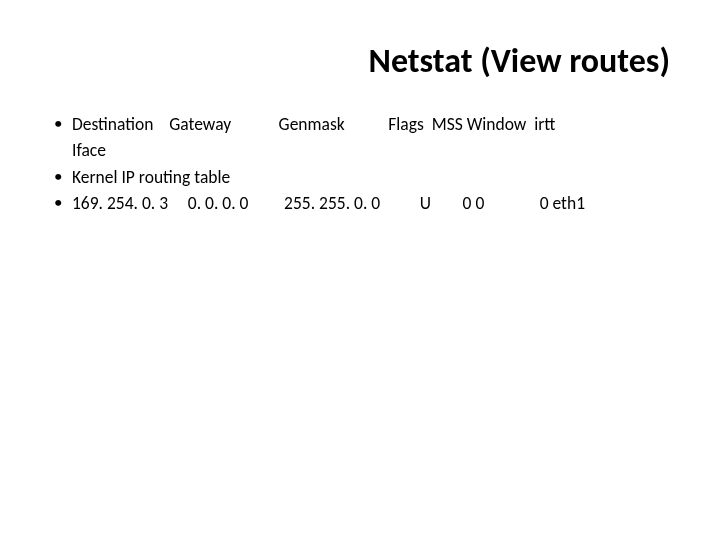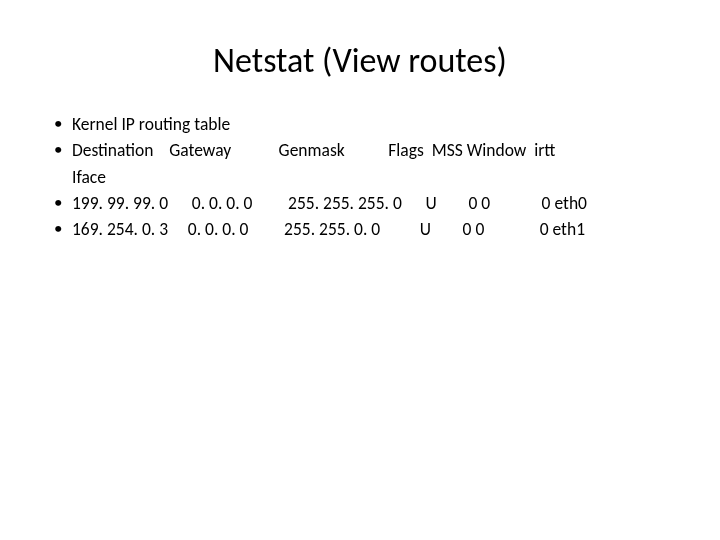--- a/index.html
+++ b/index.html
@@ -10,22 +10,22 @@
       background: #fff;
       font-family: Calibri, Arial, sans-serif;
       color: #000;
       overflow: hidden;
     }
     .slide {
       padding: 30px 50px;
     }
     .title {
       font-size: 34px;
-      font-weight: 400;
-      text-align: center;
+      font-weight: 700;
+      text-align: right;
       margin: 10px 0 30px 0;
     }
     .bullets {
       list-style: none;
       padding: 0;
       margin: 0;
     }
     .bullets li {
       position: relative;
       padding-left: 22px;
@@ -39,19 +39,18 @@
       left: 4px;
       font-size: 17px;
     }
   </style>
 </head>
 <body>
 
 <div class="slide">
   <h1 class="title">Netstat (View routes)</h1>
   <ul class="bullets">
-    <li>Kernel IP routing table</li>
     <li>Destination    Gateway            Genmask           Flags  MSS Window  irtt  
 Iface</li>
-    <li>199. 99. 99. 0      0. 0. 0. 0         255. 255. 255. 0      U        0 0             0 eth0</li>
+    <li>Kernel IP routing table</li>
     <li>169. 254. 0. 3     0. 0. 0. 0         255. 255. 0. 0          U        0 0              0 eth1</li>
   </ul>
 </div>
 
 </body></html>

